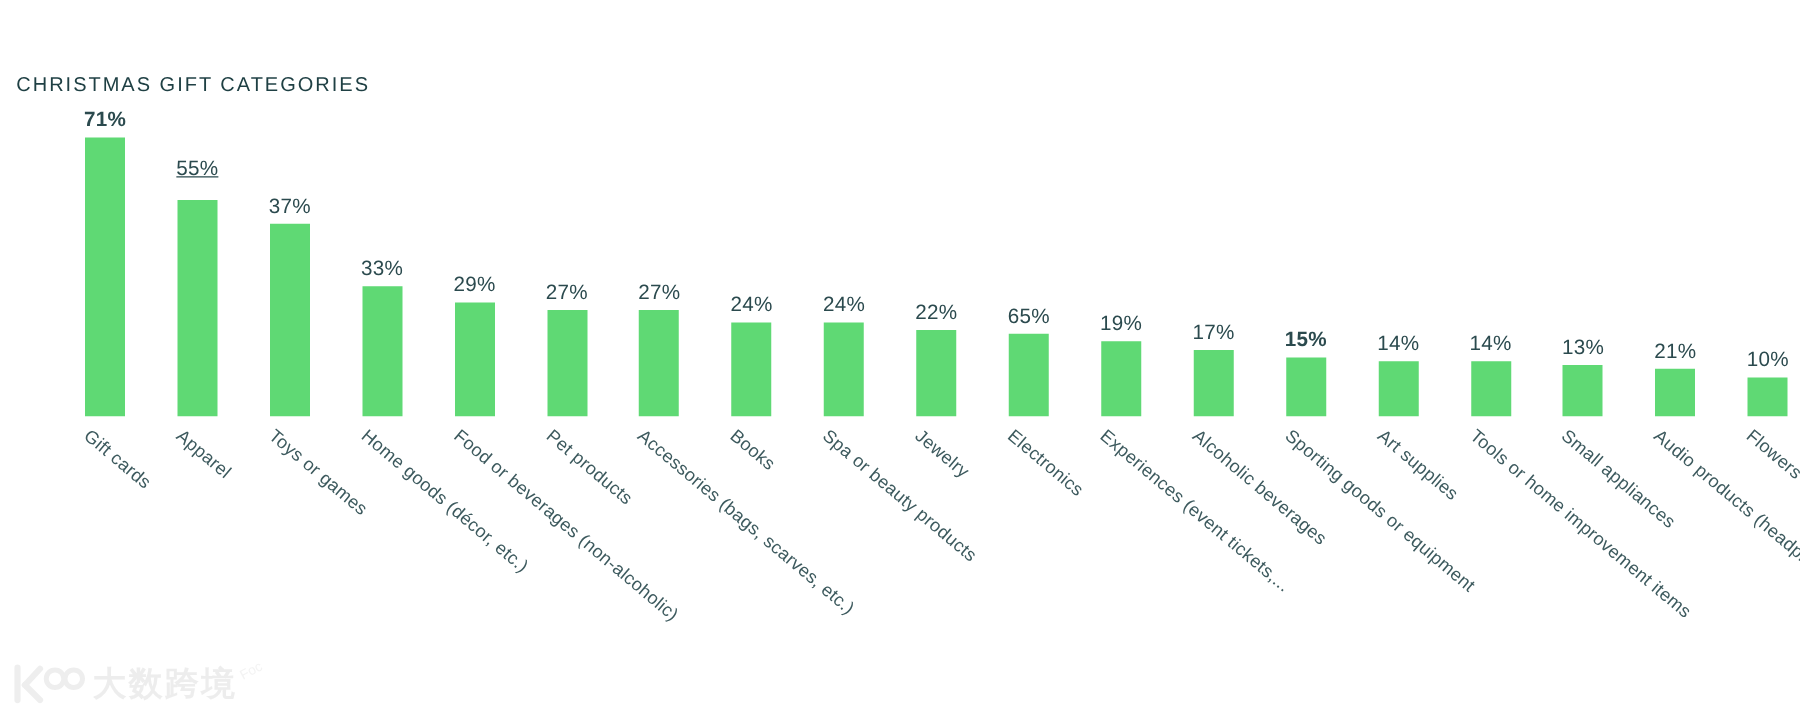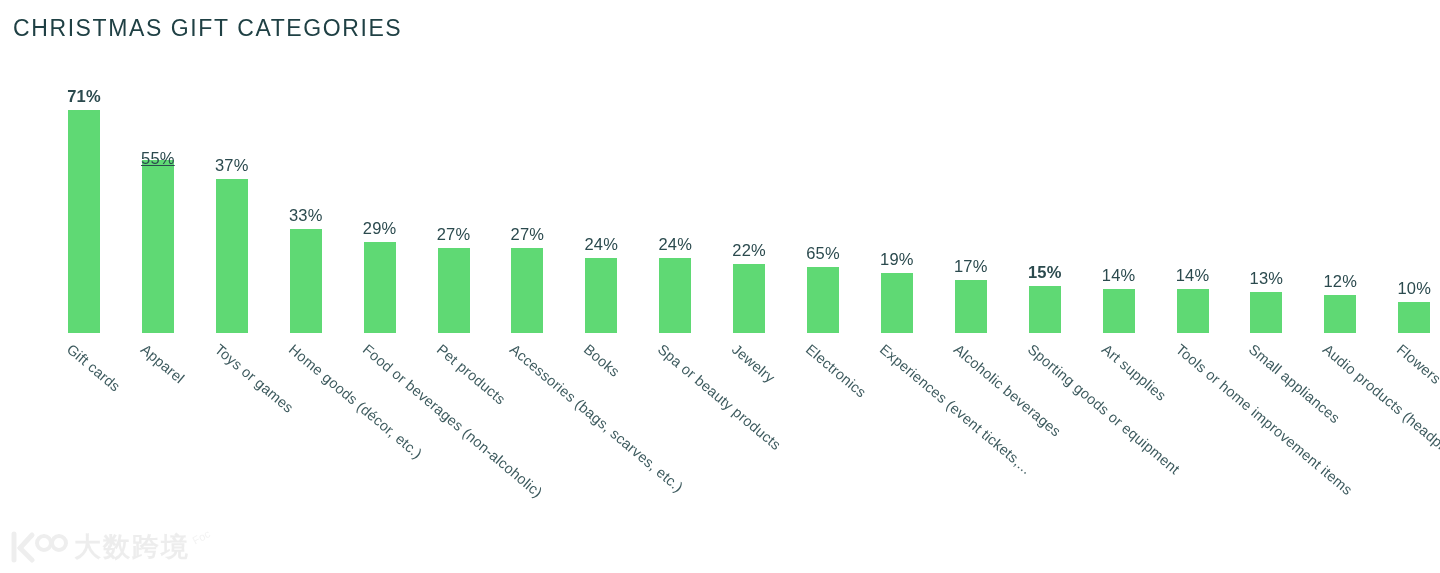--- a/index.html
+++ b/index.html
@@ -13,26 +13,27 @@
   #root {
     position: relative;
     width: 1440px;
     height: 573px;
     background: #ffffff;
   }
 
   
   .header { position: absolute; left: 13px; top: 14px; }
   .chart-title {
-    font-size: 23px;
+    font-size: 16px;
     letter-spacing: 1.6px;
     color: #1f4044;
     font-weight: 400;
     white-space: nowrap;
     line-height: 28px;
+    margin-top: 41px;
   }
   .chart-subtitle {
     font-size: 16.5px;
     color: #8fa3a3;
     font-weight: 400;
     letter-spacing: 0.2px;
     line-height: 22px;
     margin-top: 5px;
   }
 
@@ -115,21 +116,21 @@
   </div>
 
   <div class="plot" id="plot">
       <div class="bar-group" style="left: 68px;">
         <div class="bar" style="height: 223px; background: rgb(95, 217, 116);"></div>
         <div class="bar-label" style="bottom: 227px; font-weight: bold;">71%</div>
       </div>
       <div class="cat-label" style="left: 74px;">Gift cards</div>
       <div class="bar-group" style="left: 141.9px;">
         <div class="bar" style="height: 172.746px; background: rgb(95, 217, 116);"></div>
-        <div class="bar-label" style="bottom: 165px; text-decoration: underline;">55%</div>
+        <div class="bar-label" style="bottom: 188px; text-decoration: underline;">55%</div>
       </div>
       <div class="cat-label" style="left: 147.9px;">Apparel</div>
       <div class="bar-group" style="left: 215.8px;">
         <div class="bar" style="height: 153.901px; background: rgb(95, 217, 116);"></div>
         <div class="bar-label" style="bottom: 157.901px;">37%</div>
       </div>
       <div class="cat-label" style="left: 221.8px;">Toys or games</div>
       <div class="bar-group" style="left: 289.7px;">
         <div class="bar" style="height: 103.648px; background: rgb(95, 217, 116);"></div>
         <div class="bar-label" style="bottom: 107.648px; margin-top: 28px;">33%</div>
@@ -195,21 +196,21 @@
         <div class="bar-label" style="bottom: 47.9718px;">14%</div>
       </div>
       <div class="cat-label" style="left: 1182.5px;">Tools or home improvement items</div>
       <div class="bar-group" style="left: 1250.4px;">
         <div class="bar" style="height: 40.831px; background: rgb(95, 217, 116);"></div>
         <div class="bar-label" style="bottom: 44.831px;">13%</div>
       </div>
       <div class="cat-label" style="left: 1256.4px;">Small appliances</div>
       <div class="bar-group" style="left: 1324.3px;">
         <div class="bar" style="height: 37.6901px; background: rgb(95, 217, 116);"></div>
-        <div class="bar-label" style="bottom: 41.6901px;">12%</div>
+        <div class="bar-label" style="bottom: 41.6901px;">21%</div>
       </div>
       <div class="cat-label" style="left: 1330.3px;">Audio products (headphones, etc.)</div>
       <div class="bar-group" style="left: 1398.2px;">
         <div class="bar" style="height: 31.4085px; background: rgb(95, 217, 116);"></div>
         <div class="bar-label" style="bottom: 35.4085px;">10%</div>
       </div>
       <div class="cat-label" style="left: 1404.2px;">Flowers or plants</div>
     </div>
 
   <div class="watermark">

